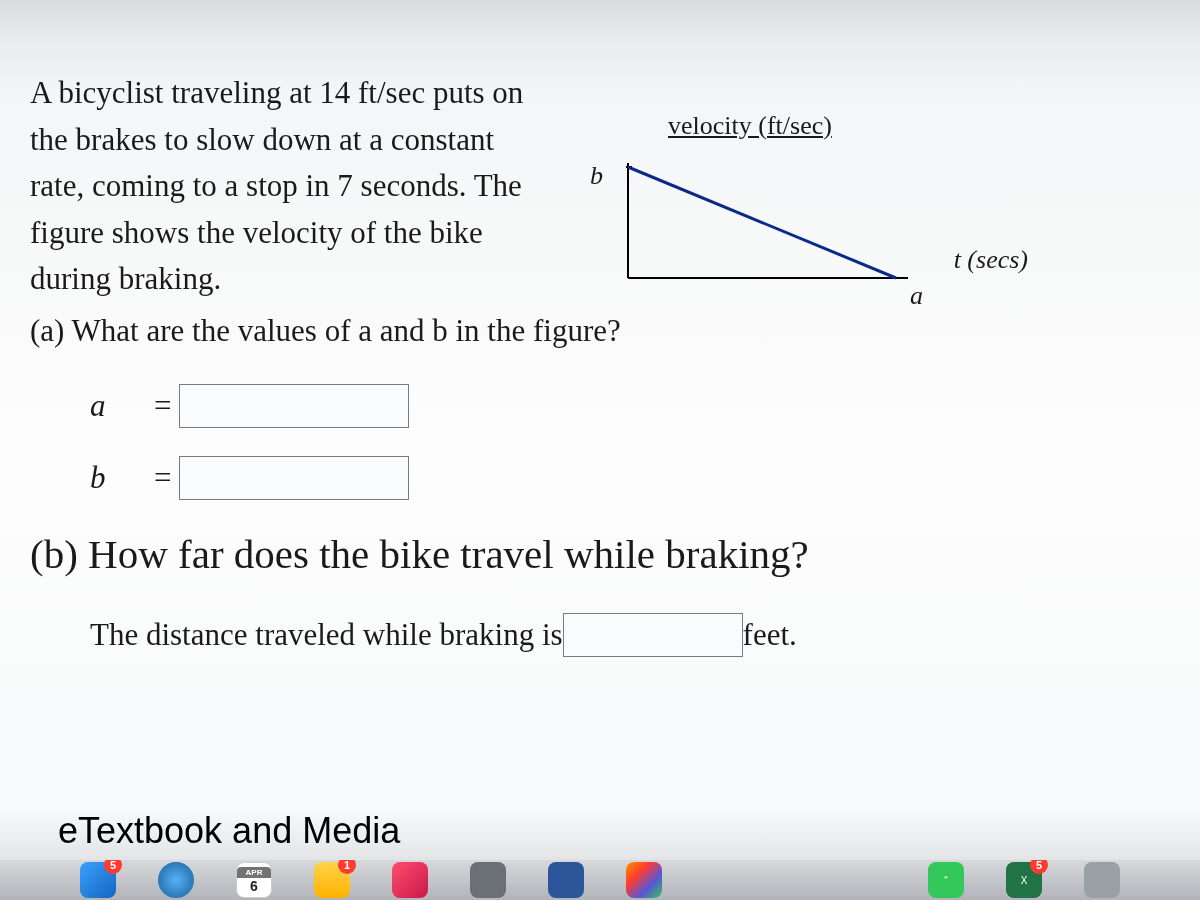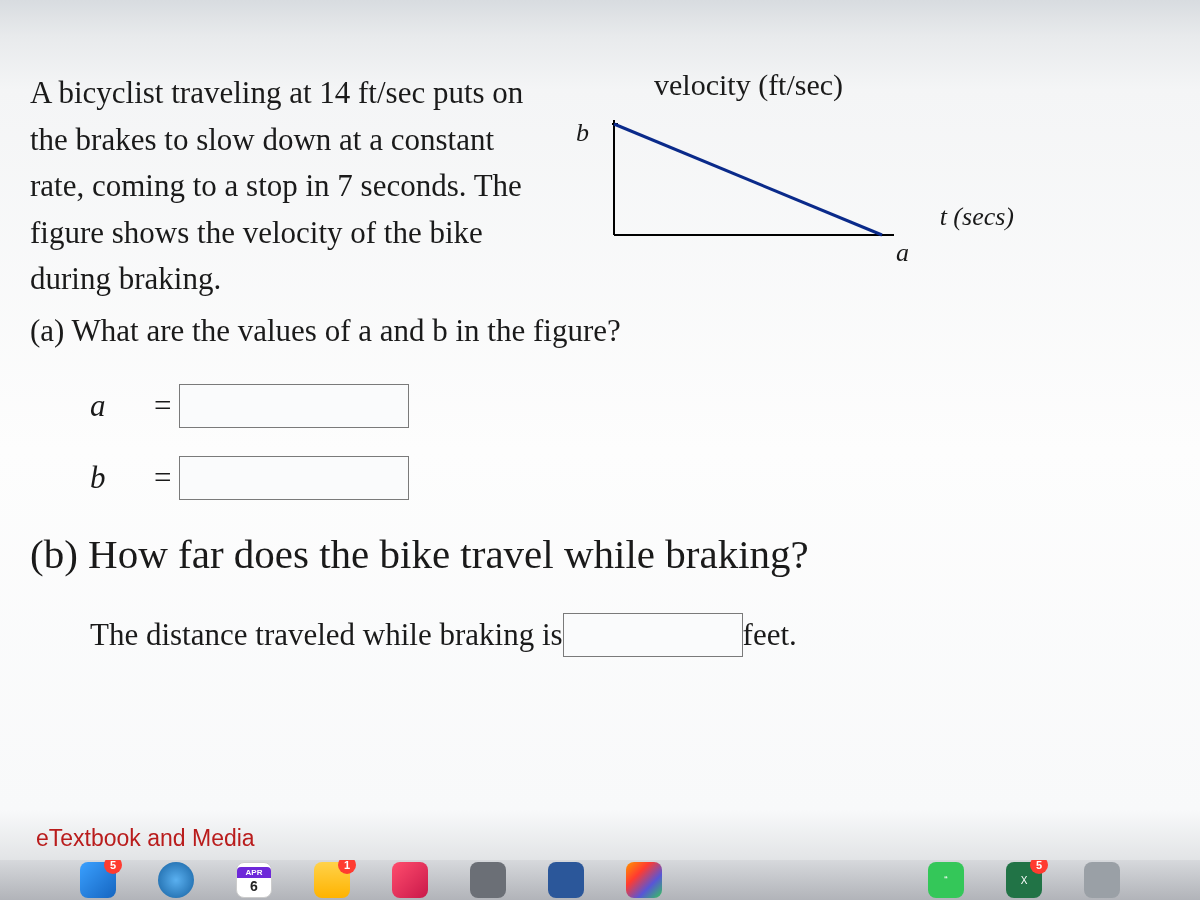--- a/index.html
+++ b/index.html
@@ -13,41 +13,42 @@
     position: relative;
   }
   .page {
     position: relative;
     width: 100%;
     height: 100%;
     padding: 70px 30px 40px 30px;
   }
   .problem-top {
     display: flex;
-    align-items: flex-start;
-    gap: 14px;
+    align-items: flex-end;
+    gap: 28px;
   }
   .problem-text {
     font-size: 31px;
     line-height: 1.5;
     flex: 1;
     max-width: 520px;
   }
   .chart-area {
     position: relative;
     width: 380px;
     height: 180px;
     margin-top: 10px;
   }
   .chart-title {
     position: absolute;
     top: -12px;
     left: 90px;
-    font-size: 30px;
+    font-size: 26px;
     font-style: normal;
+    text-decoration: underline;
   }
   .y-label {
     position: absolute;
     left: 12px;
     top: 38px;
     font-size: 26px;
     font-style: italic;
   }
   .x-label-a {
     position: absolute;
@@ -111,23 +112,23 @@
     width: 180px;
     height: 44px;
     border: 1px solid #7a7a7a;
     background: #fafbfc;
     font-size: 24px;
     padding: 4px 8px;
   }
   .etextbook {
     position: absolute;
     bottom: 48px;
-    left: 36px;
-    font-size: 23px;
-    color: #b91c1c;
+    left: 58px;
+    font-size: 36px;
+    color: #000000;
     font-family: Arial, sans-serif;
   }
   .dock {
     position: absolute;
     bottom: 0;
     left: 0;
     width: 100%;
     height: 40px;
     background: linear-gradient(180deg, rgba(210,212,216,0.7), rgba(170,172,178,0.8));
     display: flex;
@@ -160,21 +161,21 @@
     height: 18px;
     font-size: 11px;
     display: flex;
     align-items: center;
     justify-content: center;
     font-weight: bold;
   }
   .finder { background: linear-gradient(135deg,#3aa0ff,#1565c0); }
   .globe  { background: radial-gradient(circle,#5ab0f0,#1560a0); border-radius:50%;}
   .cal    { background:#fff; border:1px solid #ccc; color:#333; font-weight:bold; flex-direction:column; font-size:8px;}
-  .cal .mon{ background:#6d28d9;color:#fff;width:100%;text-align:center;border-radius:4px 4px 0 0; padding:1px 0;}
+  .cal .mon{ background:#737373;color:#fff;width:100%;text-align:center;border-radius:4px 4px 0 0; padding:1px 0;}
   .cal .day{ font-size:14px; color:#222;}
   .notes  { background:linear-gradient(180deg,#ffd24a,#ffb300);}
   .music  { background:linear-gradient(135deg,#ff4d6d,#c9184a);}
   .prefs  { background:#6b6f76;}
   .word   { background:#2b579a;}
   .excel  { background:#217346;}
   .msg    { background:#34c759;}
   .photos { background:linear-gradient(135deg,#ff9500,#ff3b30,#5856d6,#34c759);}
   .trash  { background:#9aa0a6;}
   .spacer { flex: 1; }

